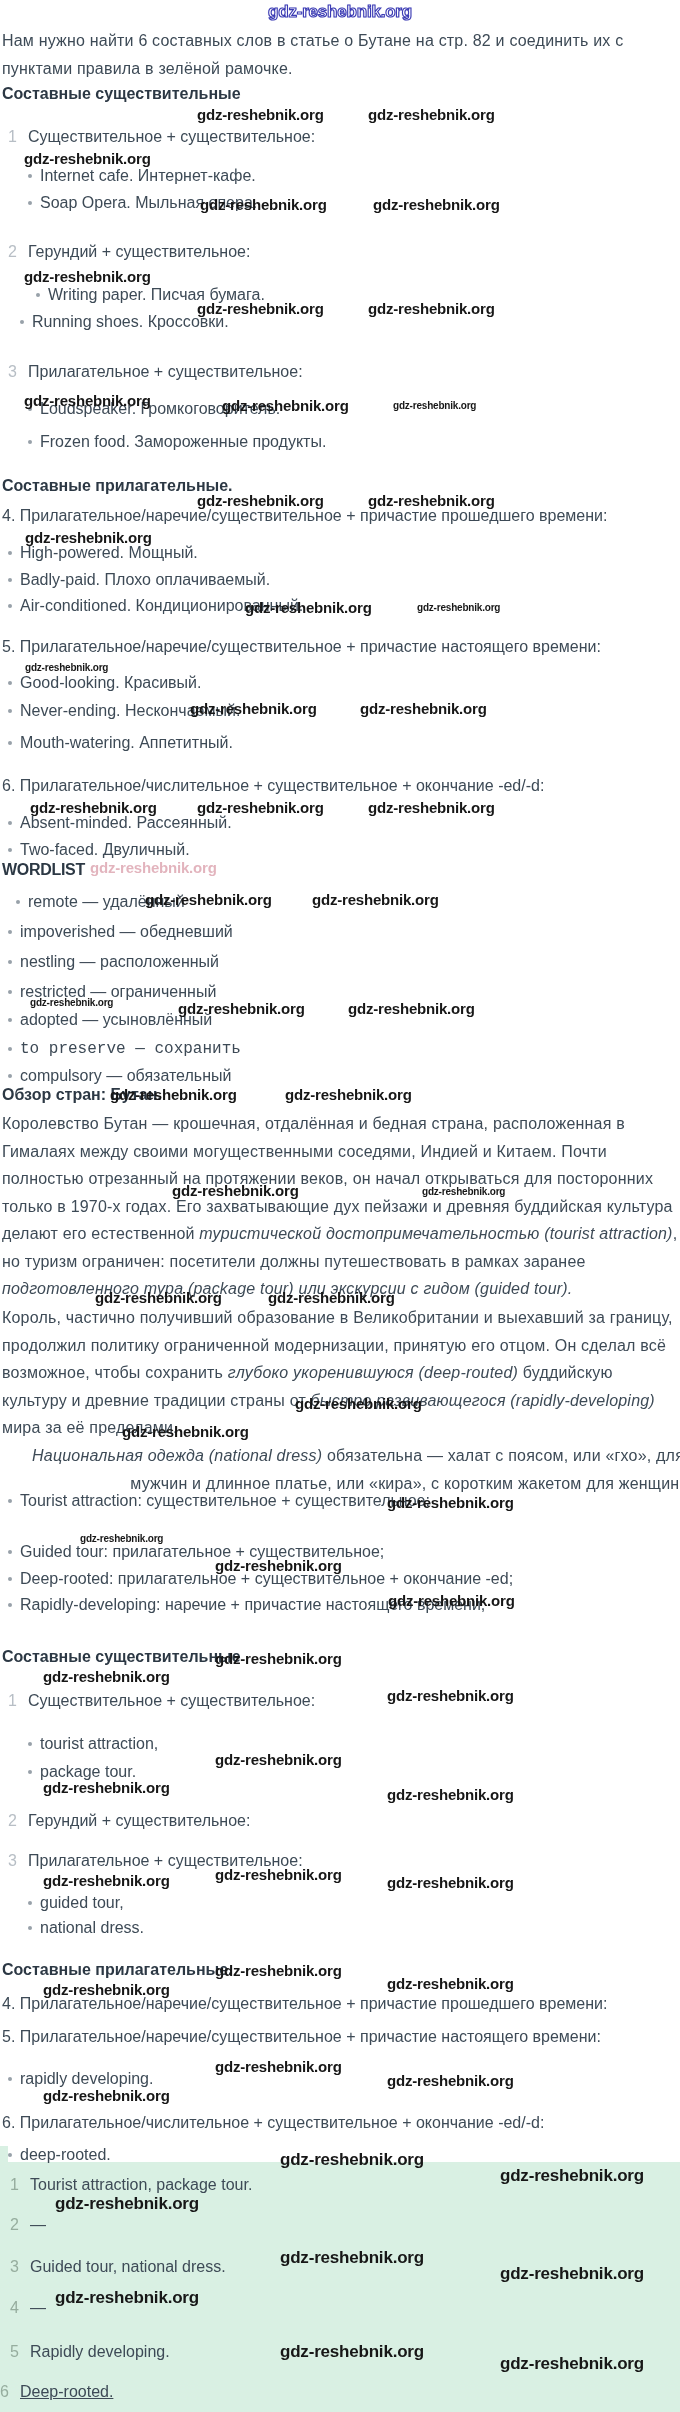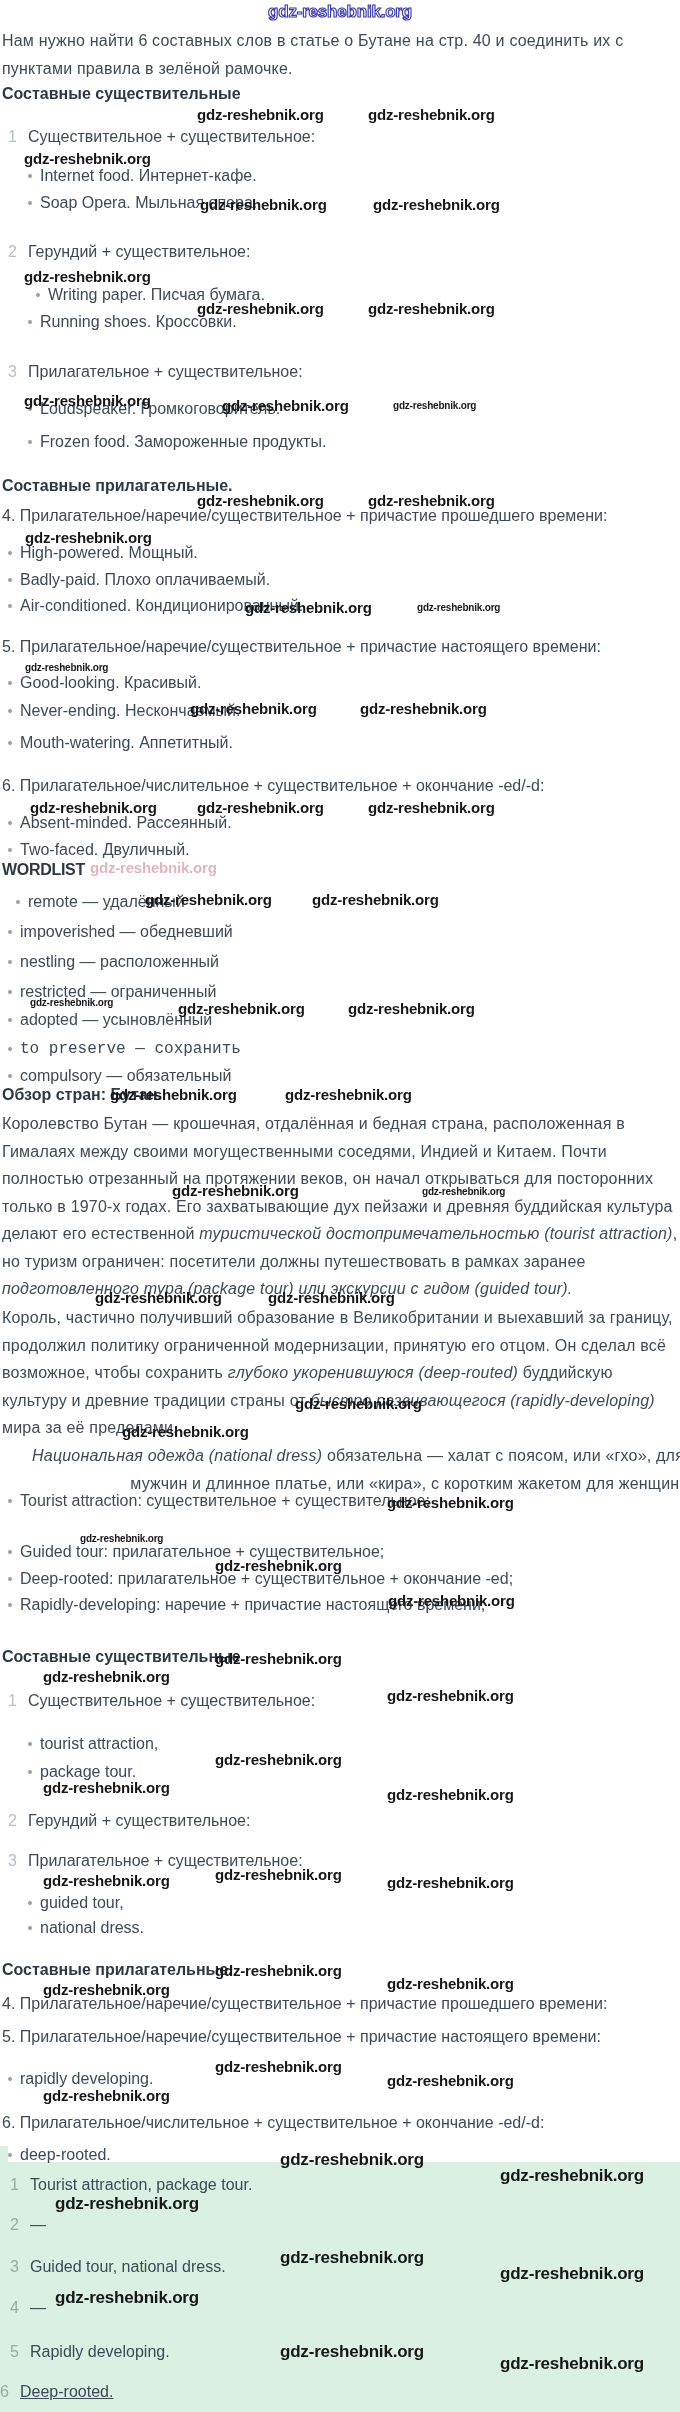--- a/index.html
+++ b/index.html
@@ -26,31 +26,31 @@
 </head>
 <body>
 
 <div id="page">
 
   <div class="panel" style="left:0;top:2146px;width:8px;height:16px;"></div>
   <div class="panel" style="left:0;top:2162px;width:680px;height:250px;"></div>
 
   <div class="wm-blue">gdz-reshebnik.org</div>
 
-  <div class="para" style="left:2px;top:27px;width:650px;white-space:normal;">Нам нужно найти 6 составных слов в статье о Бутане на стр. 40 и соединить их с пунктами правила в зелёной рамочке.</div>
+  <div class="para" style="left:2px;top:27px;width:650px;white-space:normal;">Нам нужно найти 6 составных слов в статье о Бутане на стр. 82 и соединить их с пунктами правила в зелёной рамочке.</div>
 
   <div class="t h" style="left:2px;top:85px;">Составные существительные</div>
 
   <div class="t" style="left:8px;top:128px;"><span class="num">1</span><span>Существительное + существительное:</span></div>
-  <div class="t bull" style="left:40px;top:167px;">Internet food. Интернет-кафе.</div>
+  <div class="t bull" style="left:40px;top:167px;">Internet cafe. Интернет-кафе.</div>
   <div class="t bull" style="left:40px;top:194px;">Soap Opera. Мыльная опера.</div>
 
   <div class="t" style="left:8px;top:243px;"><span class="num">2</span><span>Герундий + существительное:</span></div>
   <div class="t bull" style="left:48px;top:286px;">Writing paper. Писчая бумага.</div>
-  <div class="t bull" style="left:40px;top:313px;">Running shoes. Кроссовки.</div>
+  <div class="t bull" style="left:32px;top:313px;">Running shoes. Кроссовки.</div>
 
   <div class="t" style="left:8px;top:363px;"><span class="num">3</span><span>Прилагательное + существительное:</span></div>
   <div class="t bull" style="left:40px;top:400px;">Loudspeaker. Громкоговоритель.</div>
   <div class="t bull" style="left:40px;top:433px;">Frozen food. Замороженные продукты.</div>
 
   <div class="t h" style="left:2px;top:477px;">Составные прилагательные.</div>
 
   <div class="t" style="left:2px;top:507px;">4. Прилагательное/наречие/существительное + причастие прошедшего времени:</div>
   <div class="t bull" style="left:20px;top:544px;">High-powered. Мощный.</div>
   <div class="t bull" style="left:20px;top:571px;">Badly-paid. Плохо оплачиваемый.</div>

